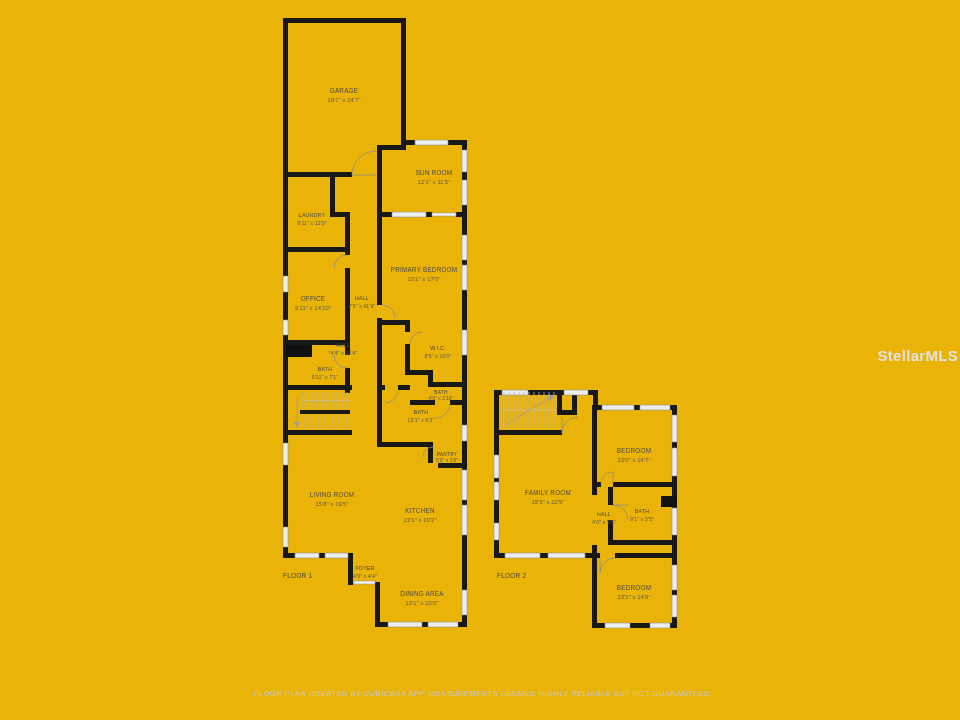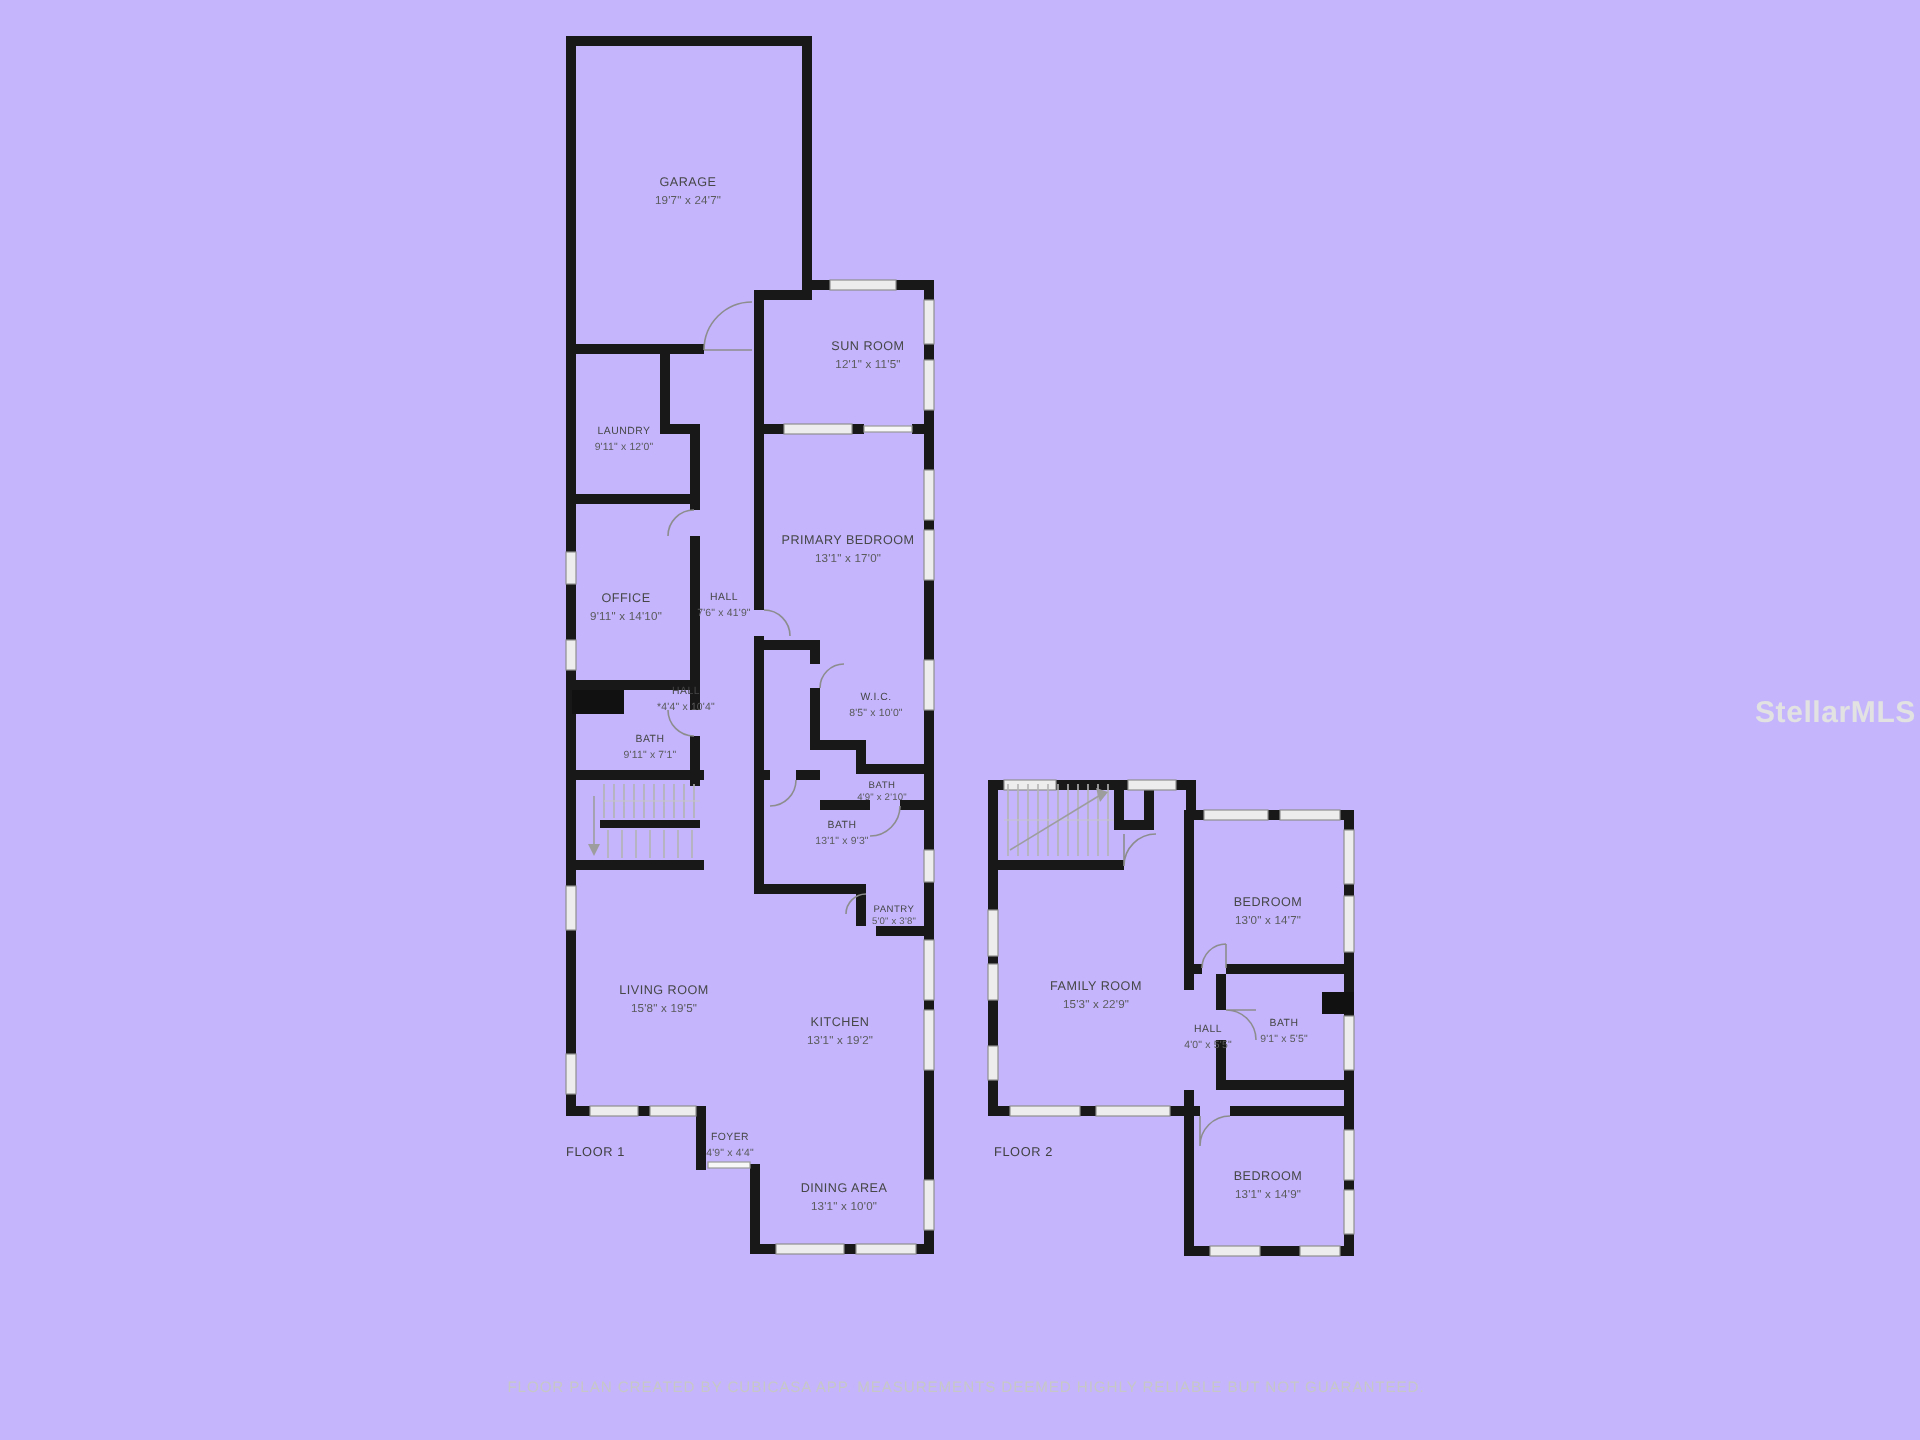--- a/index.html
+++ b/index.html
@@ -1,16 +1,16 @@
 <!DOCTYPE html>
 <html><head>
 <meta charset="utf-8">
 <style>
   html,body{margin:0;padding:0;background:#ffffff;}
-  .stage{position:relative;width:960px;height:720px;background:#c4b5fd;overflow:hidden;
+  .stage{position:relative;width:960px;height:720px;background:#eab308;overflow:hidden;
          font-family:"Liberation Sans", sans-serif;}
   svg{display:block}
   .wall{fill:#181818;stroke:none;}
   .blackbox{fill:#111;}
   .win{fill:#ededed;stroke:#8f8f8f;stroke-width:0.6;}
   .glassdoor{fill:#f7f7f7;stroke:#9a9a9a;stroke-width:0.6;}
   .stair{stroke:#b3b3b3;stroke-width:0.8;fill:none;}
   .stairthin{stroke:#c7c7c7;stroke-width:0.6;fill:none;}
   .walkline{stroke:#9d9d9d;stroke-width:0.8;fill:none;}
   .arrowhead{fill:#9d9d9d;}

